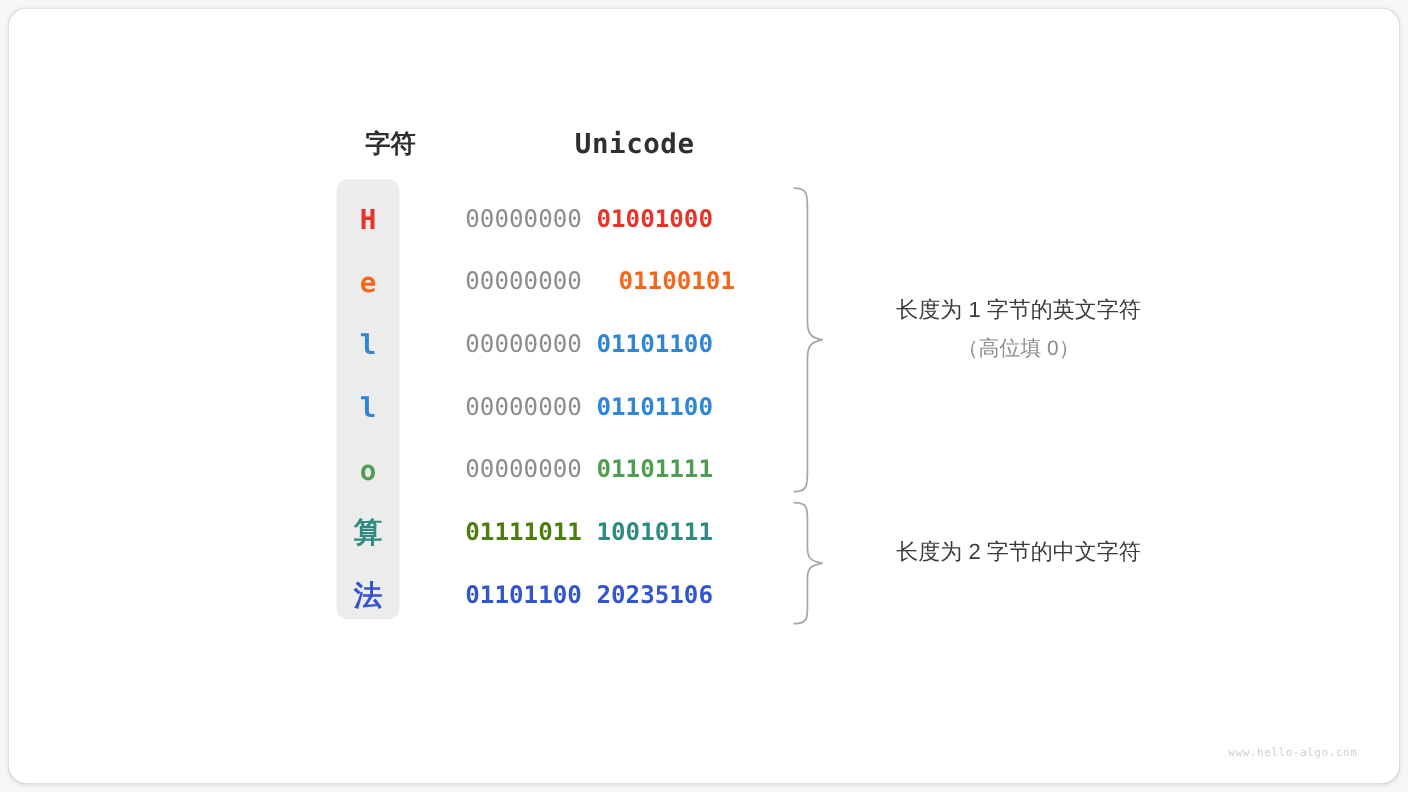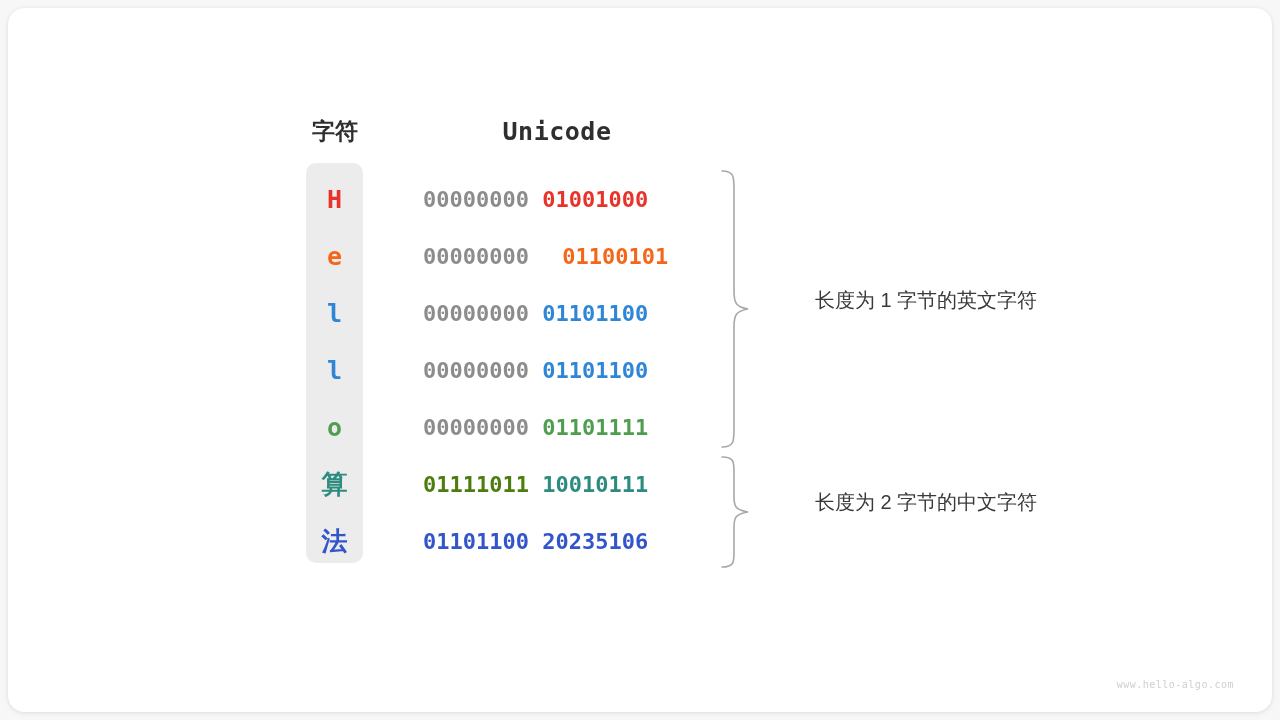--- a/index.html
+++ b/index.html
@@ -35,20 +35,21 @@
     height: 704px;
   }
 
   
   .hdr {
     position: absolute;
     font-weight: bold;
     color: #2f2f2f;
     white-space: nowrap;
     transform: translate(-50%, -50%);
+    margin-left: 20px;
   }
   #hdr-char {
     left: 327px;
     top: 123px;
     font-size: 23px;
     font-family: "Liberation Sans", "DejaVu Sans", sans-serif;
   }
   #hdr-unicode {
     left: 549px;
     top: 123px;
@@ -99,21 +100,21 @@
     width: 270px;
     height: 57px;
     line-height: 57px;
     text-align: left;
     font-family: "DejaVu Sans Mono", "Liberation Mono", monospace;
     font-size: 22px;
     white-space: pre;
   }
   .byte-pad {
     color: #8c8c8c;
-    font-weight: bold;
+    font-weight: normal;
   }
   .byte-data {
     font-weight: bold;
   }
 
   
   .brace {
     position: absolute;
   }
 
@@ -204,20 +205,21 @@
                C 26 6, 26 11, 26 21
                L 26 46
                C 26 56, 28 59, 40 61
                C 28 63, 26 66, 26 76
                L 26 101
                C 26 111, 26 116, 14 116" fill="none" stroke="#a8a8a8" stroke-width="1.6" stroke-linecap="round"></path>
     </svg>
 
     <div class="note" id="note-1" style="left:918px; top:292px;">
       <div class="note-main">长度为 1 字节的英文字符</div>
+      <div class="note-sub">（高位填 0）</div>
     </div>
 
     <div class="note" id="note-2" style="left:918px; top:494px;">
       <div class="note-main">长度为 2 字节的中文字符</div>
     </div>
 
     <div id="watermark">www.hello-algo.com</div>
 
   </div>
 </div>

